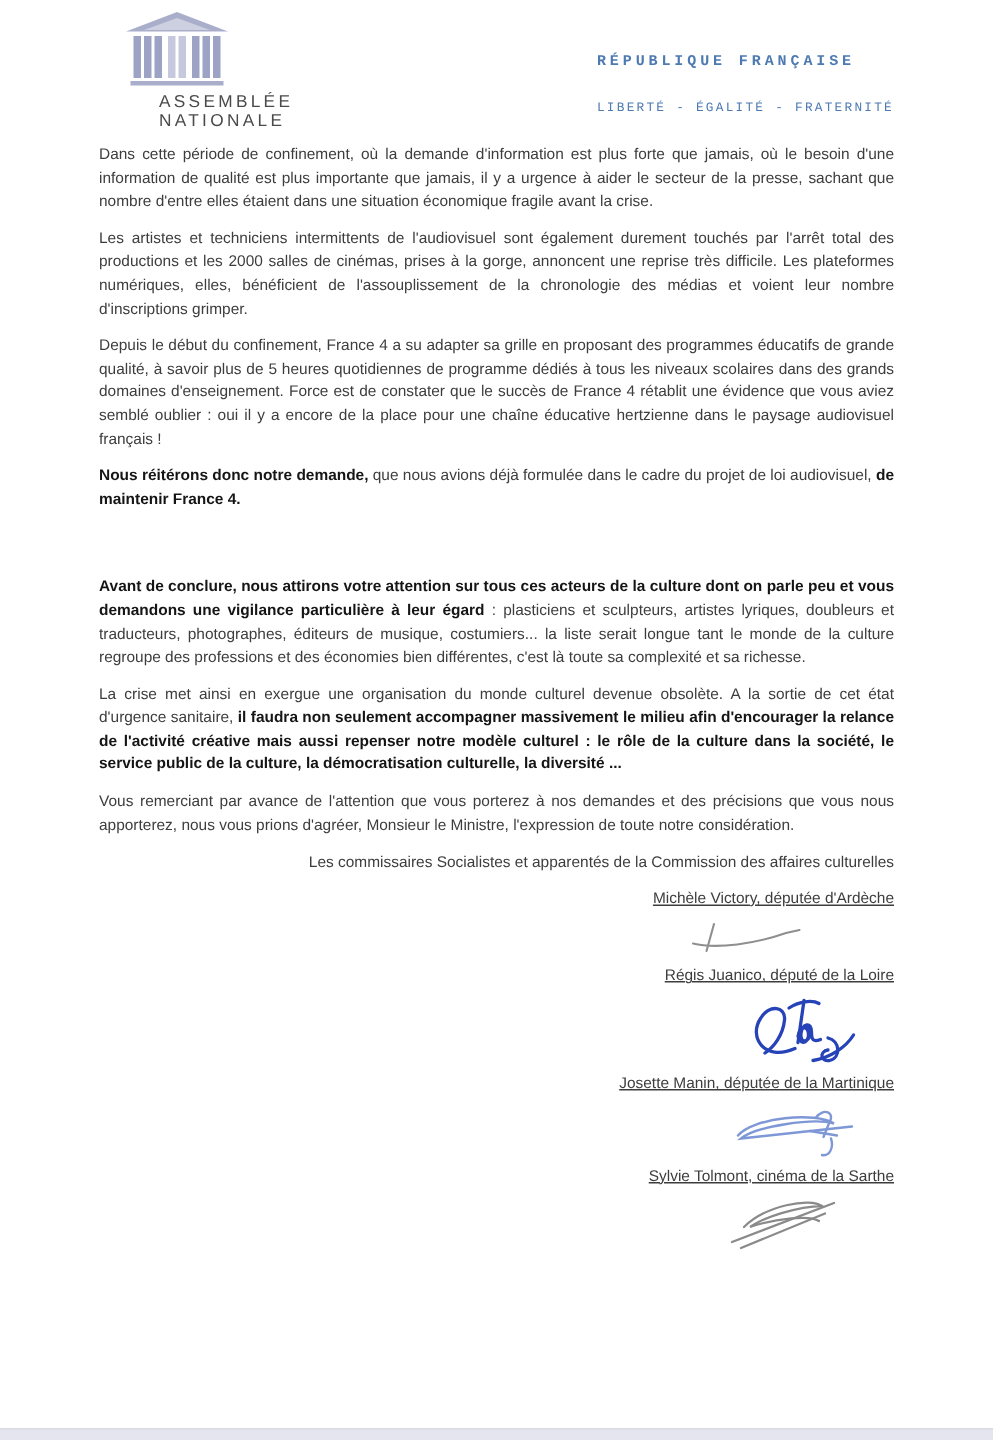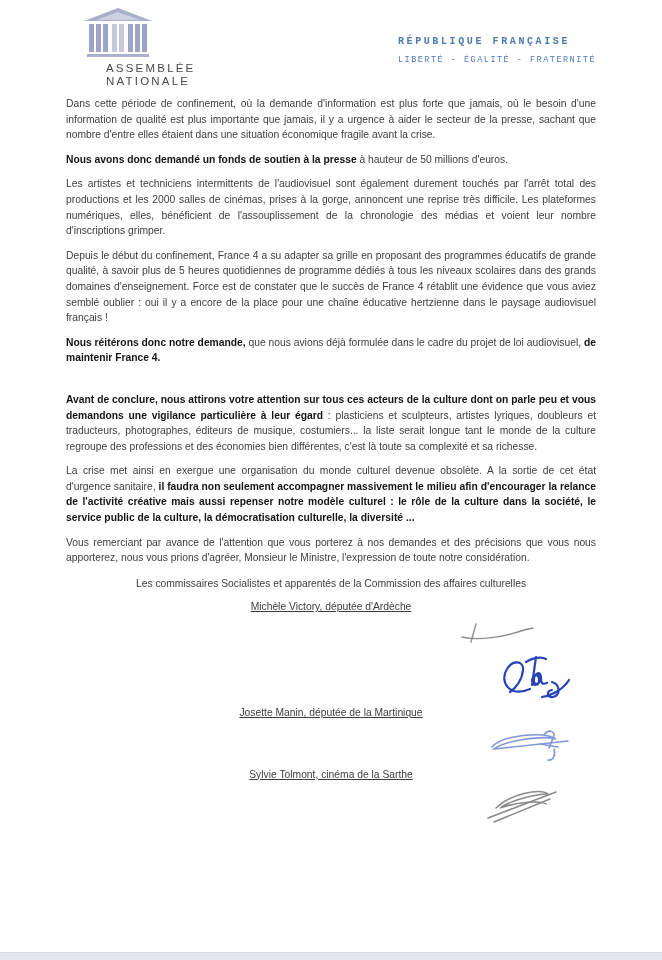--- a/index.html
+++ b/index.html
@@ -17,34 +17,34 @@
 
   
   .header { display:flex; justify-content:space-between; align-items:flex-start; margin-bottom:8px; }
   .logo-block { padding-left:16px; }
   .logo-line {
     font-size:11.5px; letter-spacing:2.2px; font-weight:500;
     color:#4a4a4a; line-height:13px;margin-left:24px;
   }
   .republic-block { text-align:left; padding-top:28px;font-family:Liberation Mono, monospace; }
   .republic { font-size:10px; letter-spacing:2.6px; font-weight:600; color:#4e7ab2; }
-  .motto    { font-size:8.5px; letter-spacing:1.5px; font-weight:500; color:#4e7ab2; margin-top:8px; }
+  .motto    { font-size:8.5px; letter-spacing:1.5px; font-weight:500; color:#4e7ab2; margin-top:20px; }
 
   
   .para {
     font-size:10.3px; line-height:15.6px; text-align:justify;
     margin-bottom:9px; color:#3d3d3d;
   }
   .b { font-weight:bold; color:#151515; }
   .list-item { padding-left:28px; margin-bottom:10px; font-size:10.3px; line-height:15.6px; }
   .list-num { margin-right:16px; }
-  .gap-top { margin-top:26px; }
+  .gap-top { margin-top:43px; }
 
   
-  .sig-block { text-align:center; margin-top:10px; font-size:10.3px; line-height:15.6px; }
+  .sig-block { text-align:right; margin-top:10px; font-size:10.3px; line-height:15.6px; }
   .sig-intro { margin-bottom:8px; }
   .sig-name  { margin-bottom:2px;text-decoration:underline; }
   .sig-img { display:block; margin-left:auto; }
   .sig-1 { margin:4px 58px 4px auto; }
   .sig-2 { margin:0 12px 2px auto; }
   .sig-3 { margin:0 20px 2px auto; }
   .sig-4 { margin:0 28px 0 auto; }
 
   .bottom-bar {
     position:absolute; left:0; right:0; bottom:0; height:8px;
@@ -77,21 +77,20 @@
       </div>
       <div class="republic-block">
         <div class="republic">RÉPUBLIQUE FRANÇAISE</div>
         <div class="motto">LIBERTÉ - ÉGALITÉ - FRATERNITÉ</div>
       </div>
     </div>
 
 
     <p class="para">Dans cette période de confinement, où la demande d'information est plus forte que jamais, où le besoin d'une information de qualité est plus importante que jamais, il y a urgence à aider le secteur de la presse, sachant que nombre d'entre elles étaient dans une situation économique fragile avant la crise.</p>
 
-    <p class="para"><span class="b">Nous avons donc demandé un fonds de soutien à la presse</span><span> à hauteur de 50 millions d'euros.</span></p>
 
 
     <p class="para">Les artistes et techniciens intermittents de l'audiovisuel sont également durement touchés par l'arrêt total des productions et les 2000 salles de cinémas, prises à la gorge, annoncent une reprise très difficile. Les plateformes numériques, elles, bénéficient de l'assouplissement de la chronologie des médias et voient leur nombre d'inscriptions grimper.</p>
 
 
     <p class="para">Depuis le début du confinement, France 4 a su adapter sa grille en proposant des programmes éducatifs de grande qualité, à savoir plus de 5 heures quotidiennes de programme dédiés à tous les niveaux scolaires dans des grands domaines d'enseignement. Force est de constater que le succès de France 4 rétablit une évidence que vous aviez semblé oublier : oui il y a encore de la place pour une chaîne éducative hertzienne dans le paysage audiovisuel français !</p>
 
     <p class="para"><span class="b">Nous réitérons donc notre demande,</span><span> que nous avions déjà formulée dans le cadre du projet de loi audiovisuel, </span><span class="b">de maintenir France 4.</span></p>
 
     <p class="para gap-top"><span class="b">Avant de conclure, nous attirons votre attention sur tous ces acteurs de la culture dont on parle peu et vous demandons une vigilance particulière à leur égard</span><span> : plasticiens et sculpteurs, artistes lyriques, doubleurs et traducteurs, photographes, éditeurs de musique, costumiers... la liste serait longue tant le monde de la culture regroupe des professions et des économies bien différentes, c'est là toute sa complexité et sa richesse.</span></p>
@@ -102,20 +101,21 @@
 
     <div class="sig-block">
       <div class="sig-intro">Les commissaires Socialistes et apparentés de la Commission des affaires culturelles</div>
 
       <div class="sig-name">Michèle Victory, députée d'Ardèche</div>
       <svg class="sig-img sig-1" width="78" height="28" viewBox="0 0 78 28" fill="none" stroke="#8f8f8f" stroke-width="1.4" stroke-linecap="round">
         <path d="M16,5 L11,23"></path>
         <path d="M2,18 C18,22 44,18 64,11 L73,9"></path>
       </svg>
 
+      <div class="sig-name">Régis Juanico, député de la Loire</div>
       <svg class="sig-img sig-2" width="88" height="52" viewBox="0 0 88 52" fill="none" stroke="#2743b8" stroke-width="2.2" stroke-linecap="round">
         <path d="M34,38 C13,47 3,30 11,18 C17,8 28,10 27,19 C26,29 20,37 14,41"></path>
         <path d="M40,6 L36,34"></path>
         <path d="M30,11 C36,7 45,5 50,8"></path>
         <path d="M36,30 c1,-7 7,-8 7,-1 c0,6 -7,7 -6,0 c1,-7 7,-8 7,-1 c0,6 -7,7 -6,0 c1,-7 7,-8 7,-1 c0,5 1,7 6,5"></path>
         <path d="M56,31 c8,2 9,13 1,15 c-6,1 -7,-6 -1,-7"></path>
         <path d="M46,46 C58,44 68,37 73,29"></path>
       </svg>
 
       <div class="sig-name">Josette Manin, députée de la Martinique</div>

